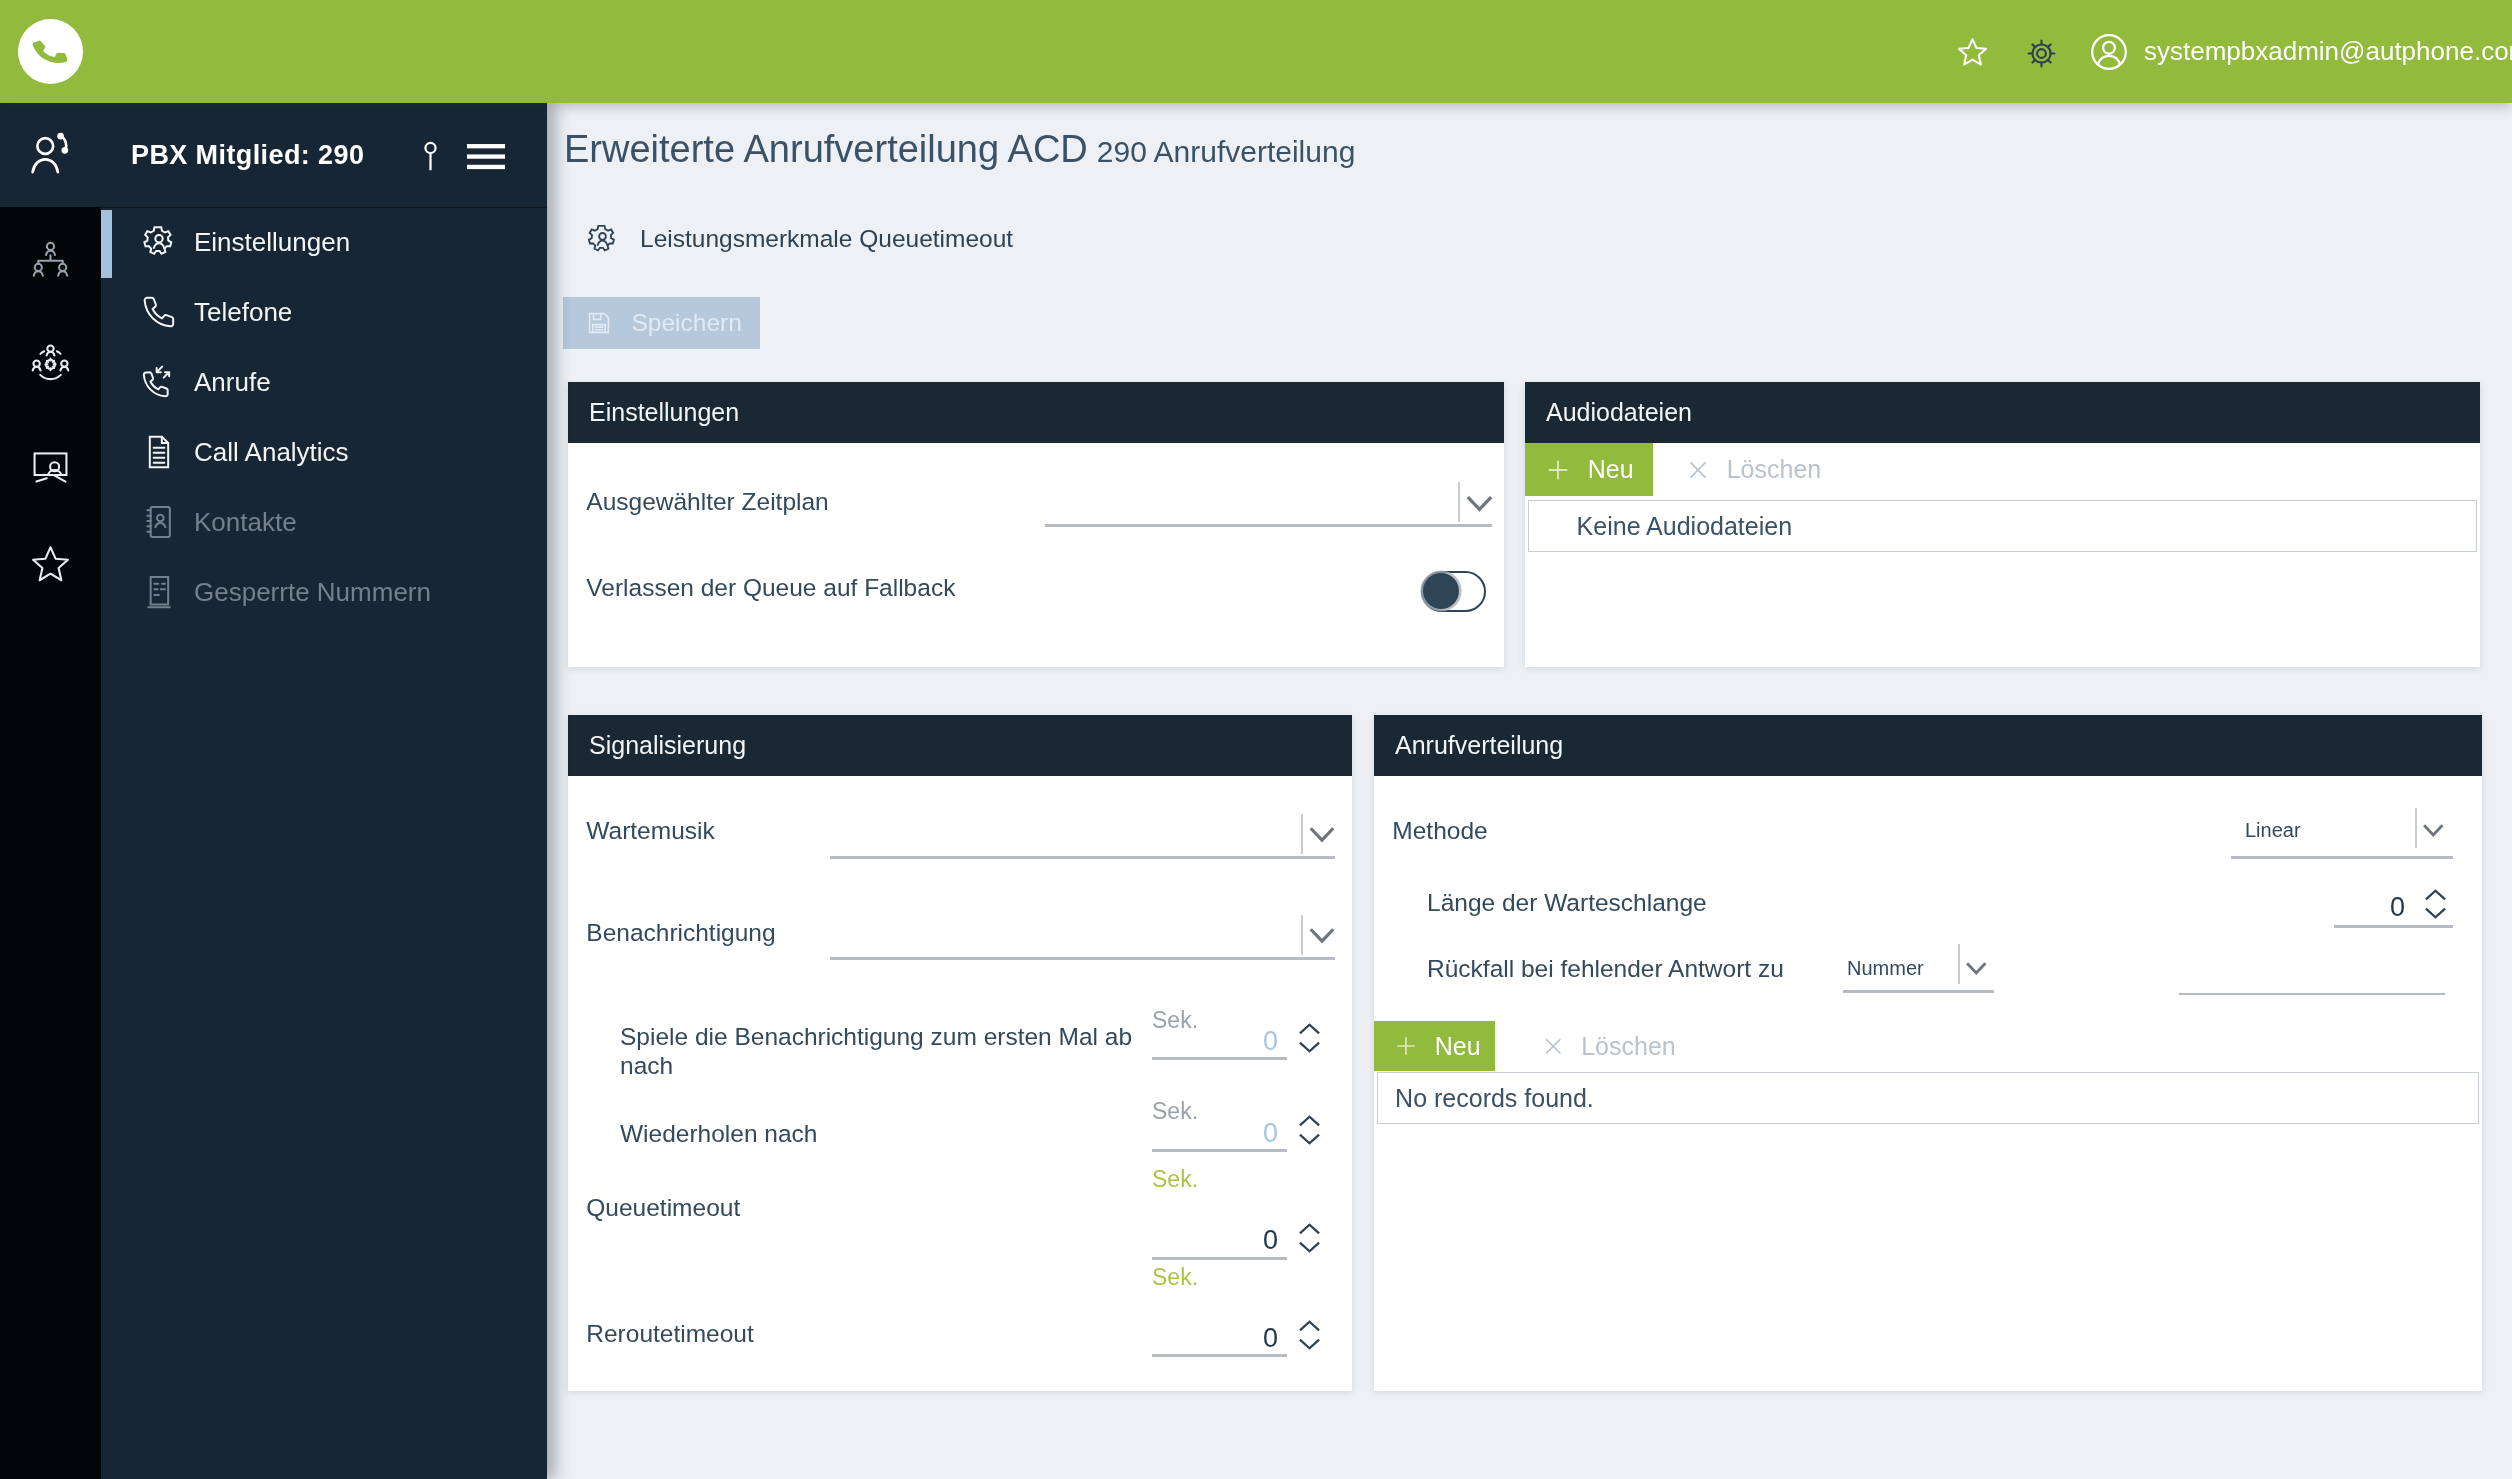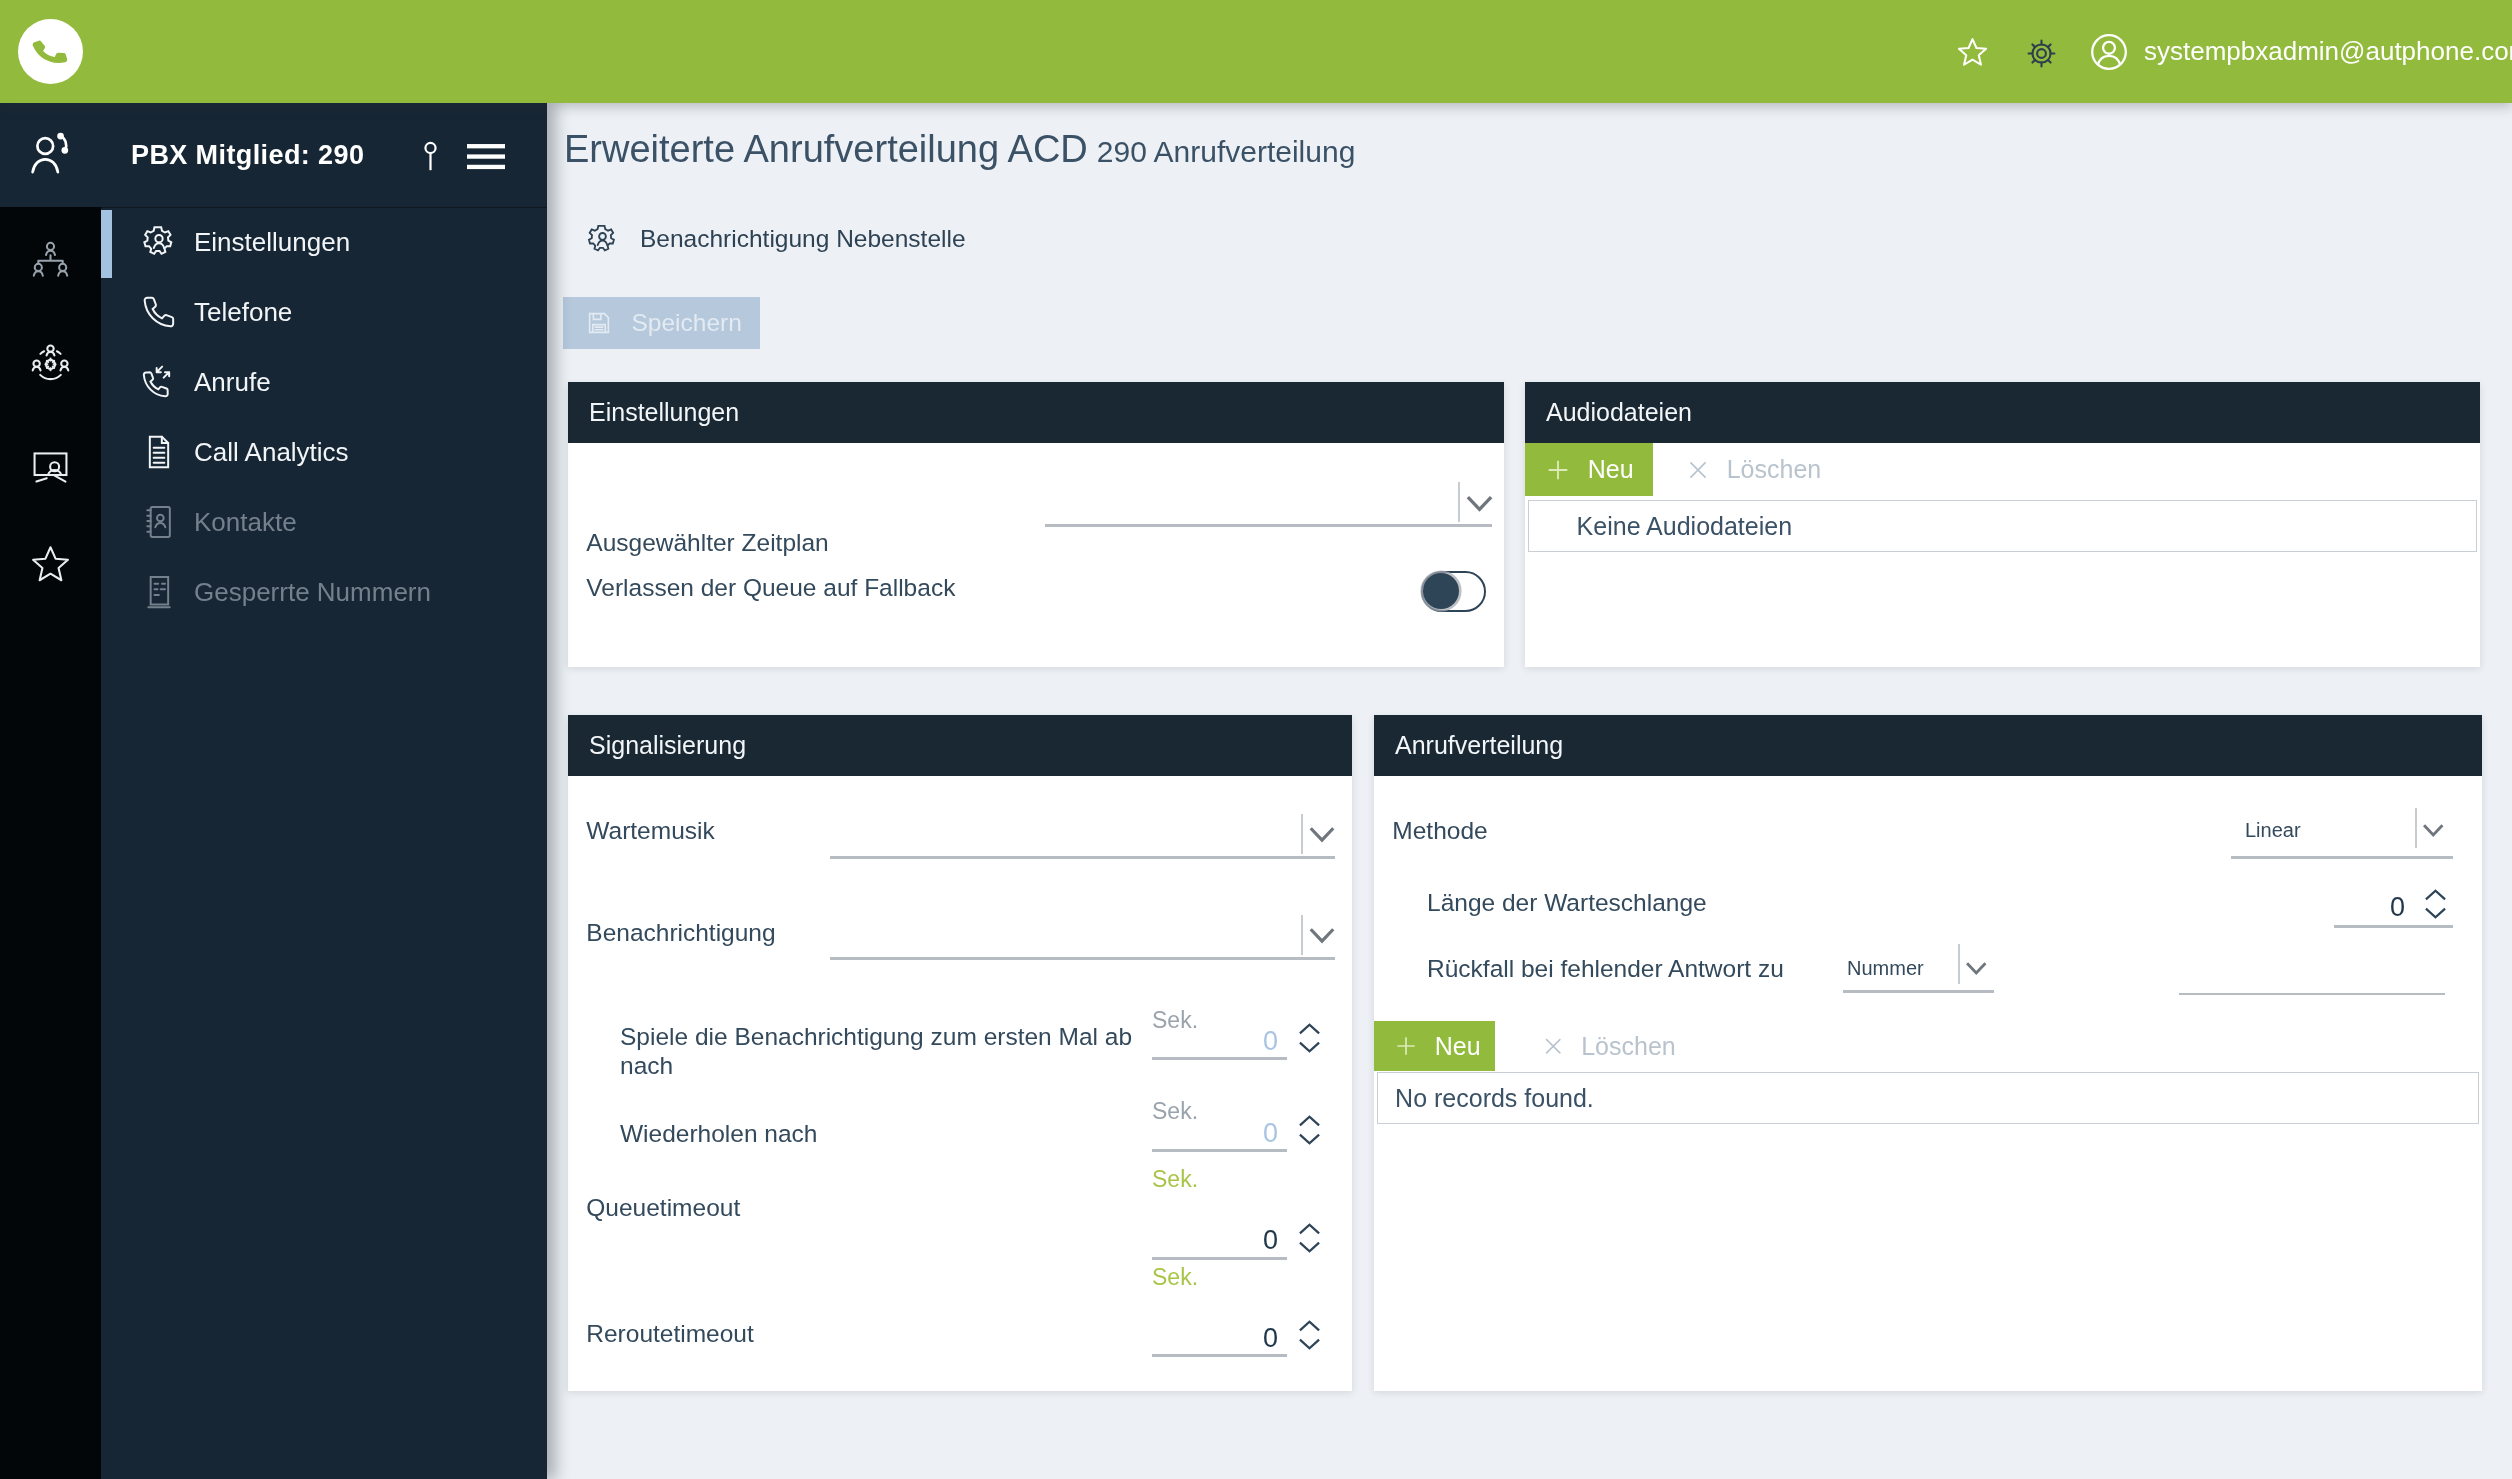--- a/index.html
+++ b/index.html
@@ -230,38 +230,38 @@
     <span class="t1">Erweiterte Anrufverteilung ACD</span>
     <span class="t2">290 Anrufverteilung</span>
   </div>
 
   <div class="feature">
     <svg width="37" height="37" viewBox="0 0 24 24" fill="none" stroke="#2e4254" stroke-width="1.2" stroke-linecap="round">
       <path d="M10.7 3.2h2.6l.5 2.1 1.8 1 2-.8 1.3 2.2-1.5 1.5.2 2 1.8 1-.7 2.4-2.1-.1-1.3 1.5.5 2-2.3 1.1-1.2-1.7h-2l-1.2 1.7-2.3-1.1.5-2-1.3-1.5-2.1.1-.7-2.4 1.8-1 .2-2-1.5-1.5 1.3-2.2 2 .8 1.8-1 .5-2.1Z"></path>
       <circle cx="12" cy="10" r="2.2"></circle>
         <path d="M8.9 15.6c.5-1.9 1.7-2.9 3.1-2.9s2.6 1 3.1 2.9"></path>
     </svg>
-    <span>Benachrichtigung Nebenstelle</span>
+    <span>Leistungsmerkmale Queuetimeout</span>
   </div>
 
   <button class="savebtn">
     <svg width="30" height="30" viewBox="0 0 24 24" fill="none" stroke="#e3eaf2" stroke-width="1.3">
       <path d="M4.5 4.5h11.8l3.2 3.2v11.8H4.5z"></path>
       <path d="M7.5 4.5v4.6h6V4.5"></path>
       <path d="M7 19.5v-6.2h10v6.2"></path>
       <path d="M8.5 15.3h7M8.5 17.4h7"></path>
     </svg>
     <span>Speichern</span>
   </button>
 
   <div class="panel" style="left:568px;top:382px;width:936px;height:285px;">
     <div class="phead">
       <span>Einstellungen</span>
     </div>
-    <div class="lbl" style="left:18.3px;top:105px;margin-top:41px;">Ausgewählter Zeitplan</div>
+    <div class="lbl" style="left:18.3px;top:105px;">Ausgewählter Zeitplan</div>
     <div>
       <div class="val" style="left:486px;top:107px;"></div>
       <div class="ul" style="left:477px;top:142px;width:447px;"></div>
       <div class="vd" style="left:890px;top:100px;height:40px;"></div>
       <svg class="p" style="left:896px;top:112px;" width="31" height="19" viewBox="0 0 24 14">
         <polyline points="3,2 12,11.5 21,2" fill="none" stroke="#6f767d" stroke-width="2.6"></polyline>
       </svg>
     </div>
     <div class="lbl" style="left:18.3px;top:191px;">Verlassen der Queue auf Fallback</div>
     <div class="toggle" style="left:853px;top:189px;">

